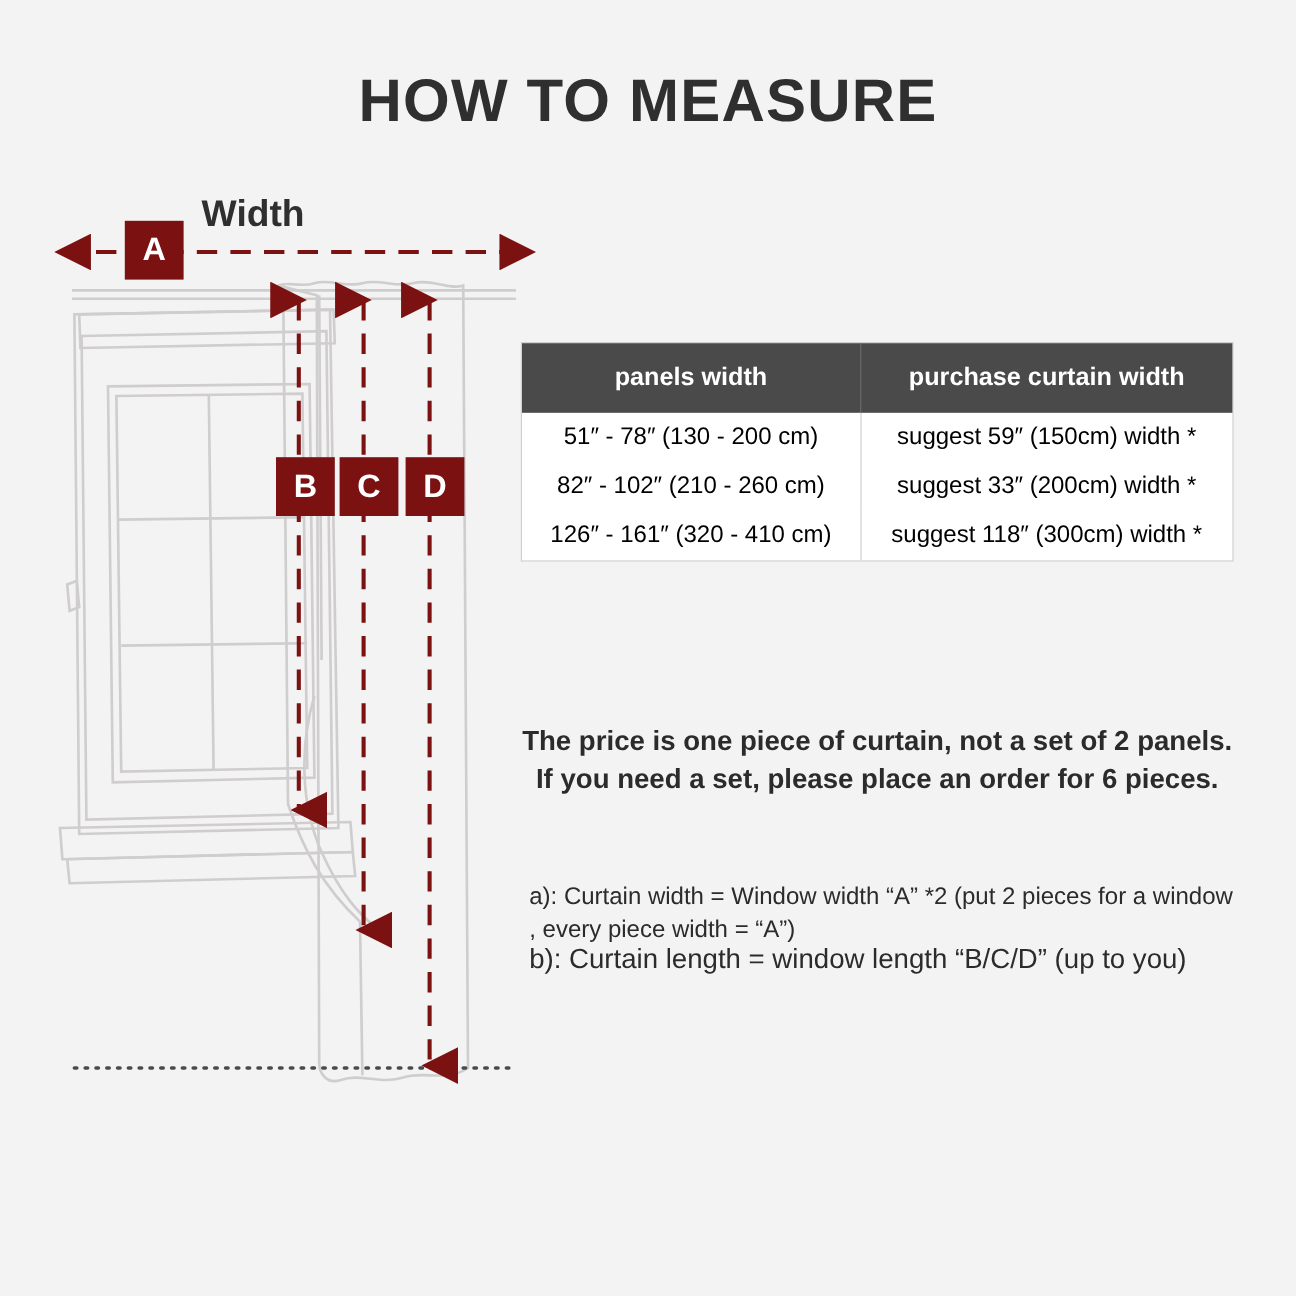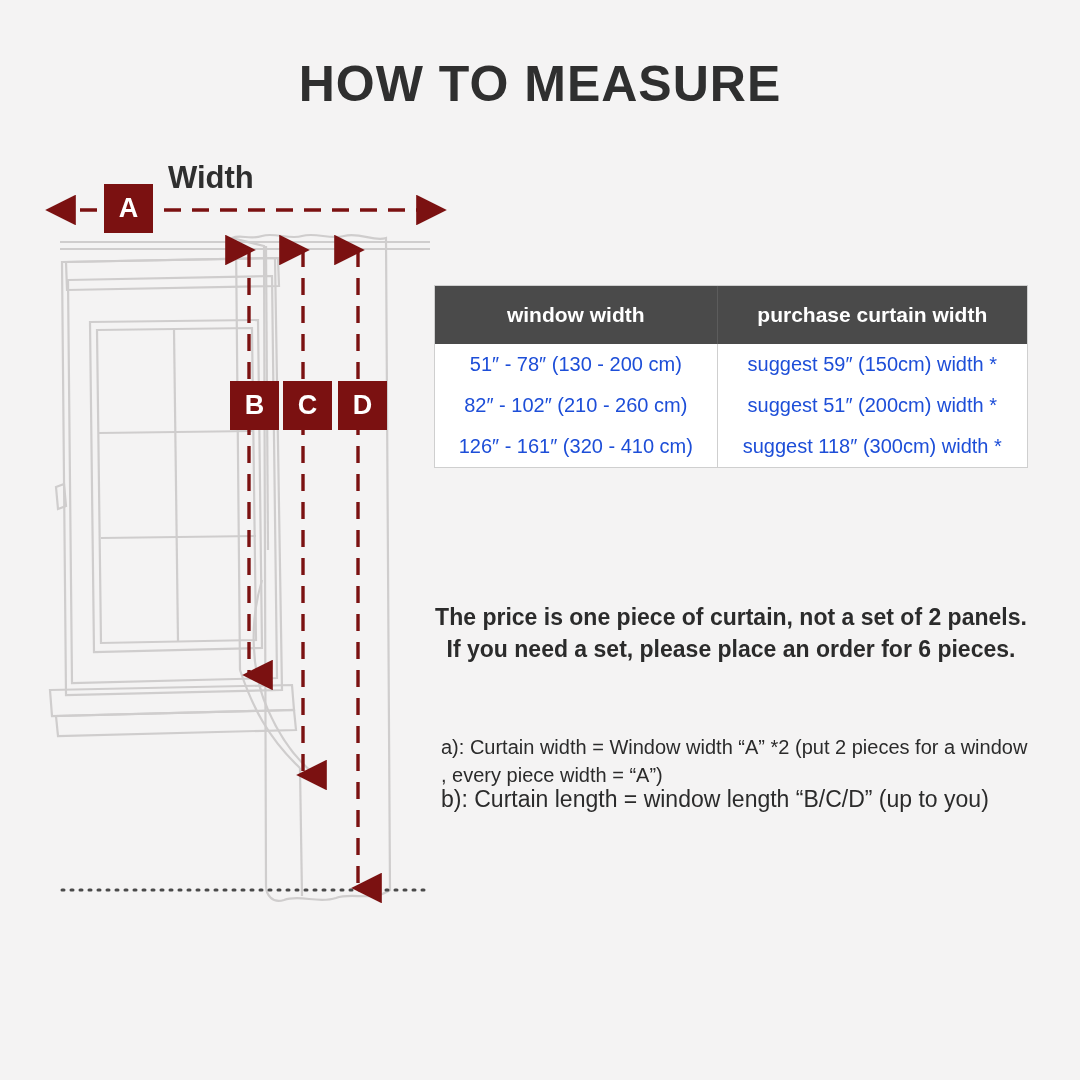--- a/index.html
+++ b/index.html
@@ -97,21 +97,21 @@
     padding: 16px 10px;
     text-align: center;
     border-right: 1px solid #5c5c5c;
     line-height: 1.25;
   }
   .table th:last-child { border-right: none; }
   .table td {
     font-size: 20px;
     text-align: center;
     padding: 9px 8px;
-    color: #1d4ed8;
+    color: #000000;
     border-right: 1px solid #cfcfcf;
   }
   .table td:last-child { border-right: none; }
 
   
   .note-bold {
     position: absolute;
     left: 434px;
     top: 602px;
     width: 594px;
@@ -214,32 +214,32 @@
 
   <div class="marker m-a">A</div>
   <div class="marker m-b">B</div>
   <div class="marker m-c">C</div>
   <div class="marker m-d">D</div>
 
   <div class="table">
     <table>
       <thead>
         <tr>
-          <th>window width</th>
+          <th>panels width</th>
           <th>purchase curtain width</th>
         </tr>
       </thead>
       <tbody>
         <tr>
           <td>51″ - 78″ (130 - 200 cm)</td>
           <td>suggest 59″ (150cm) width *</td>
         </tr>
         <tr>
           <td>82″ - 102″ (210 - 260 cm)</td>
-          <td>suggest 51″ (200cm) width *</td>
+          <td>suggest 33″ (200cm) width *</td>
         </tr>
         <tr>
           <td>126″ - 161″ (320 - 410 cm)</td>
           <td>suggest 118″ (300cm) width *</td>
         </tr>
       </tbody>
     </table>
   </div>
 
   <div class="note-bold">The price is one piece of curtain, not a set of 2 panels. If you need a set, please place an order for 6 pieces.</div>

